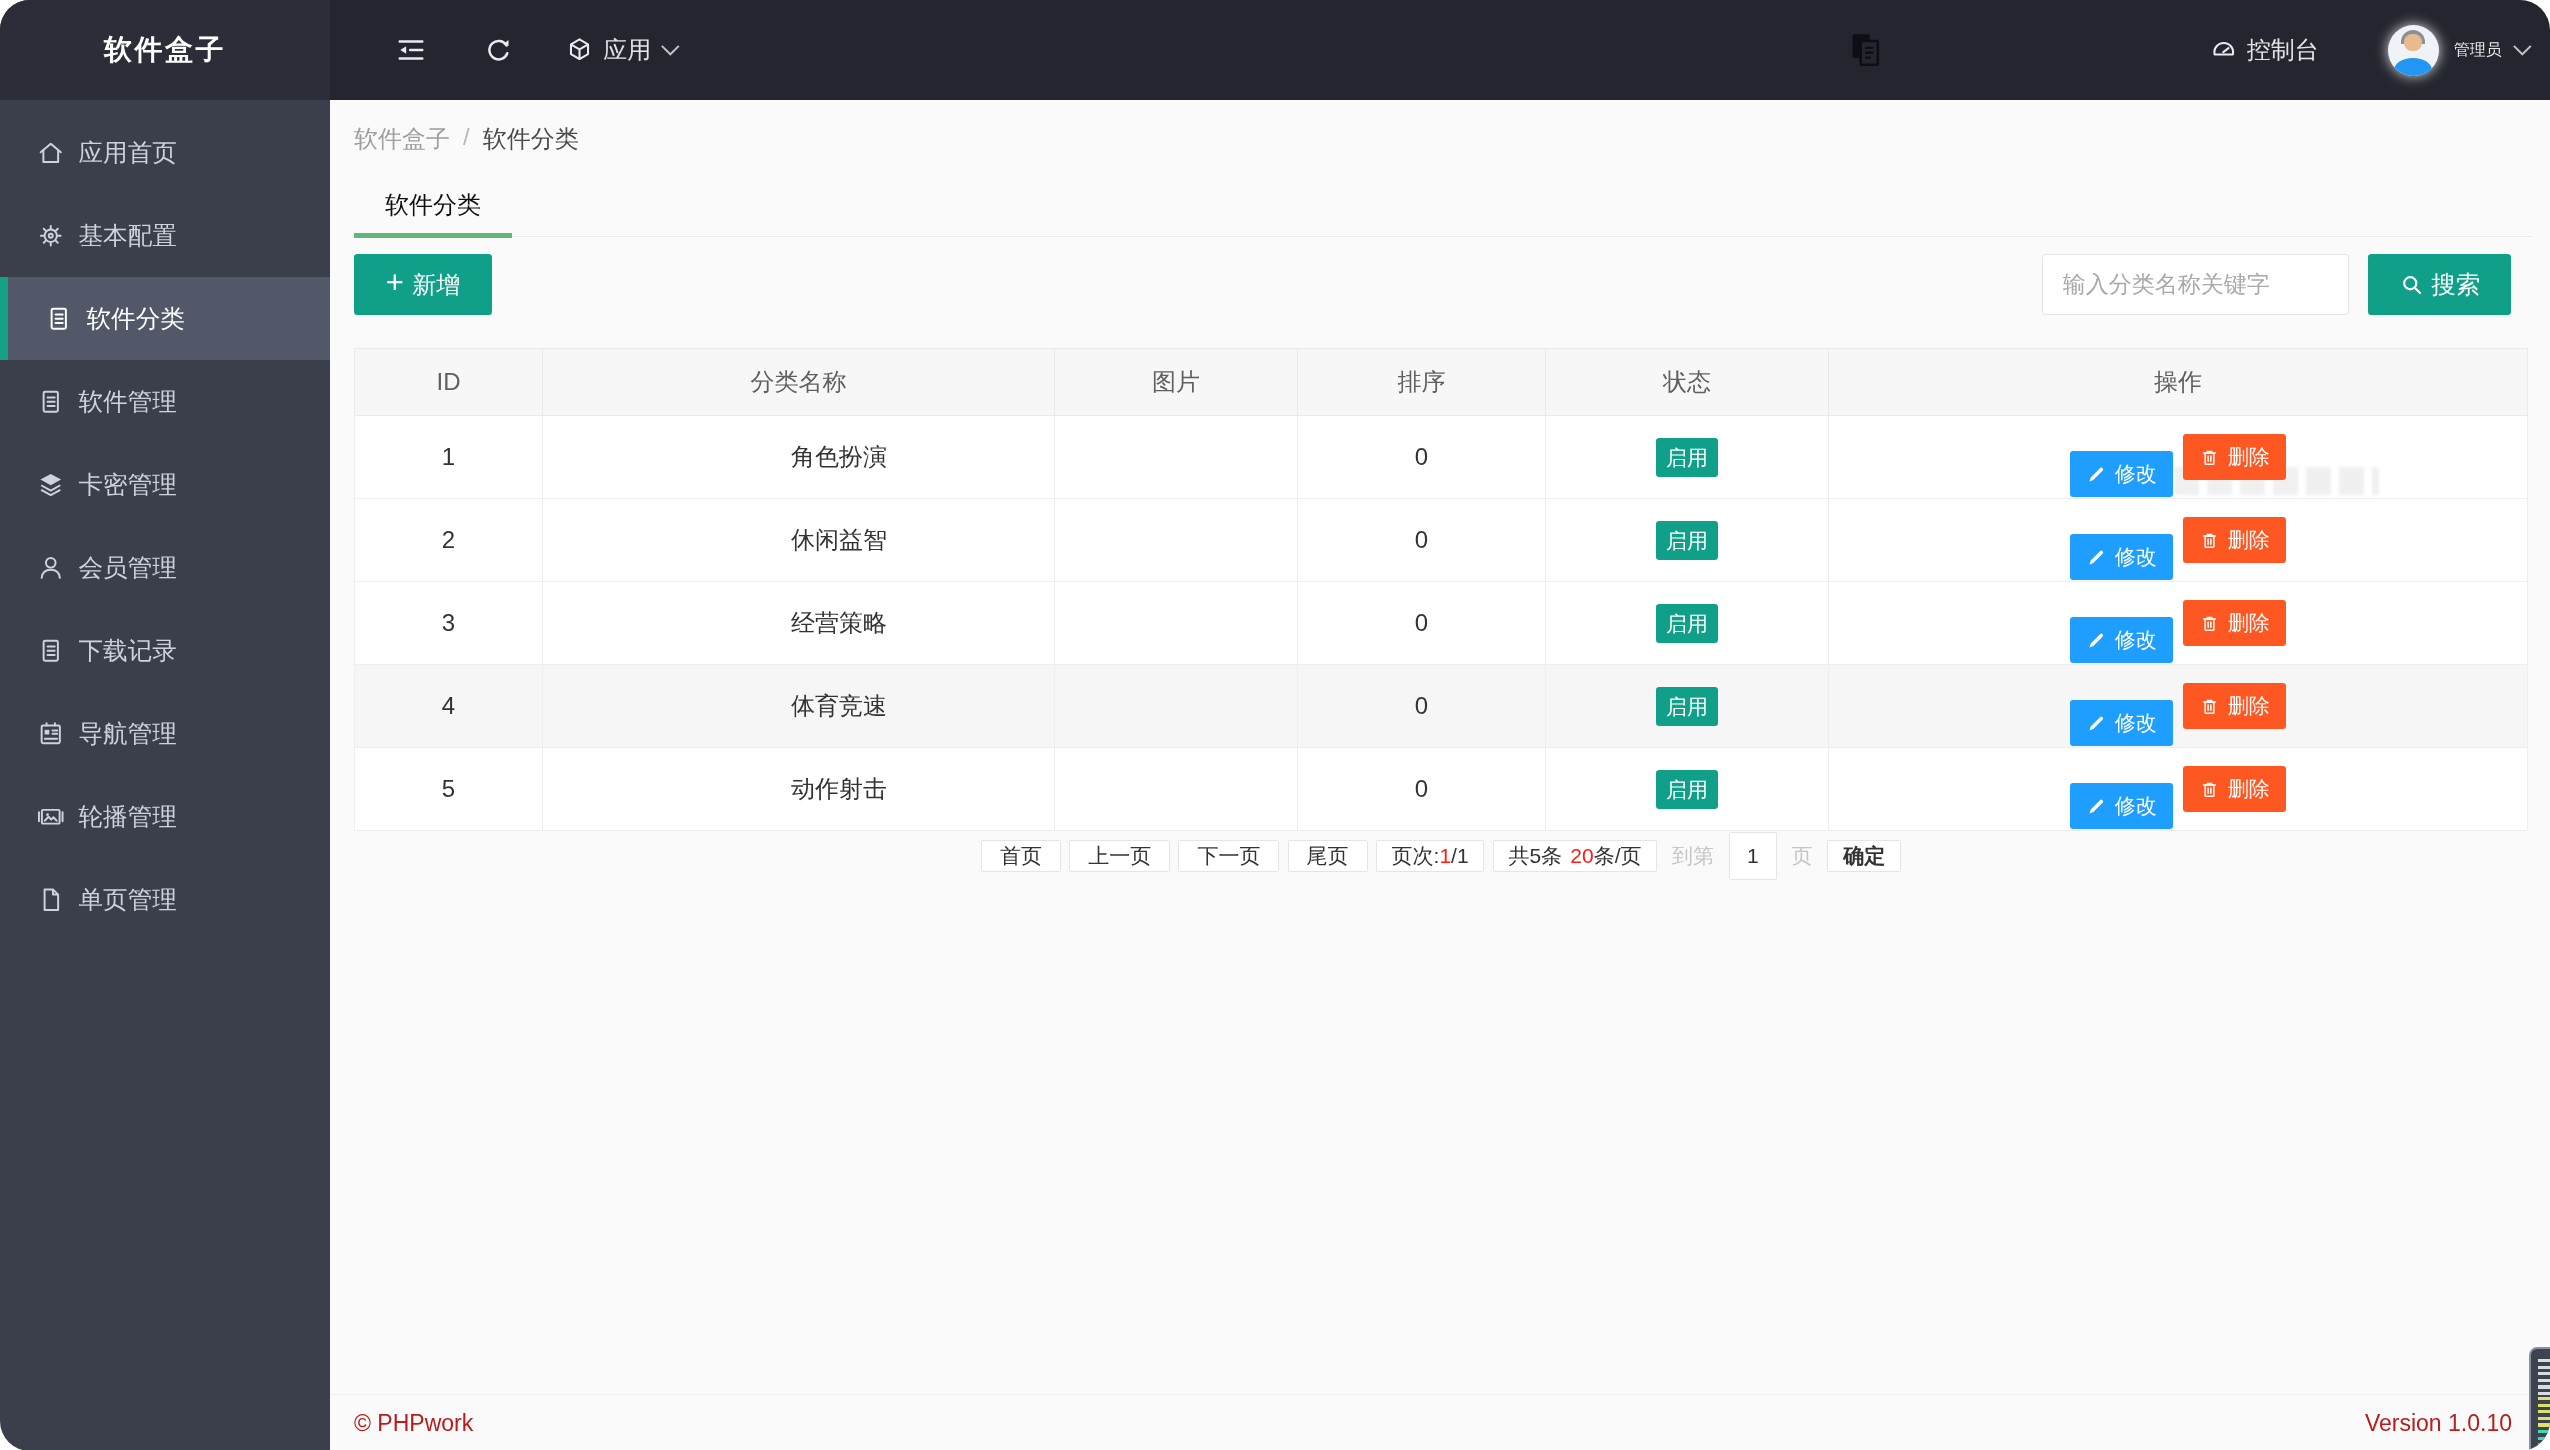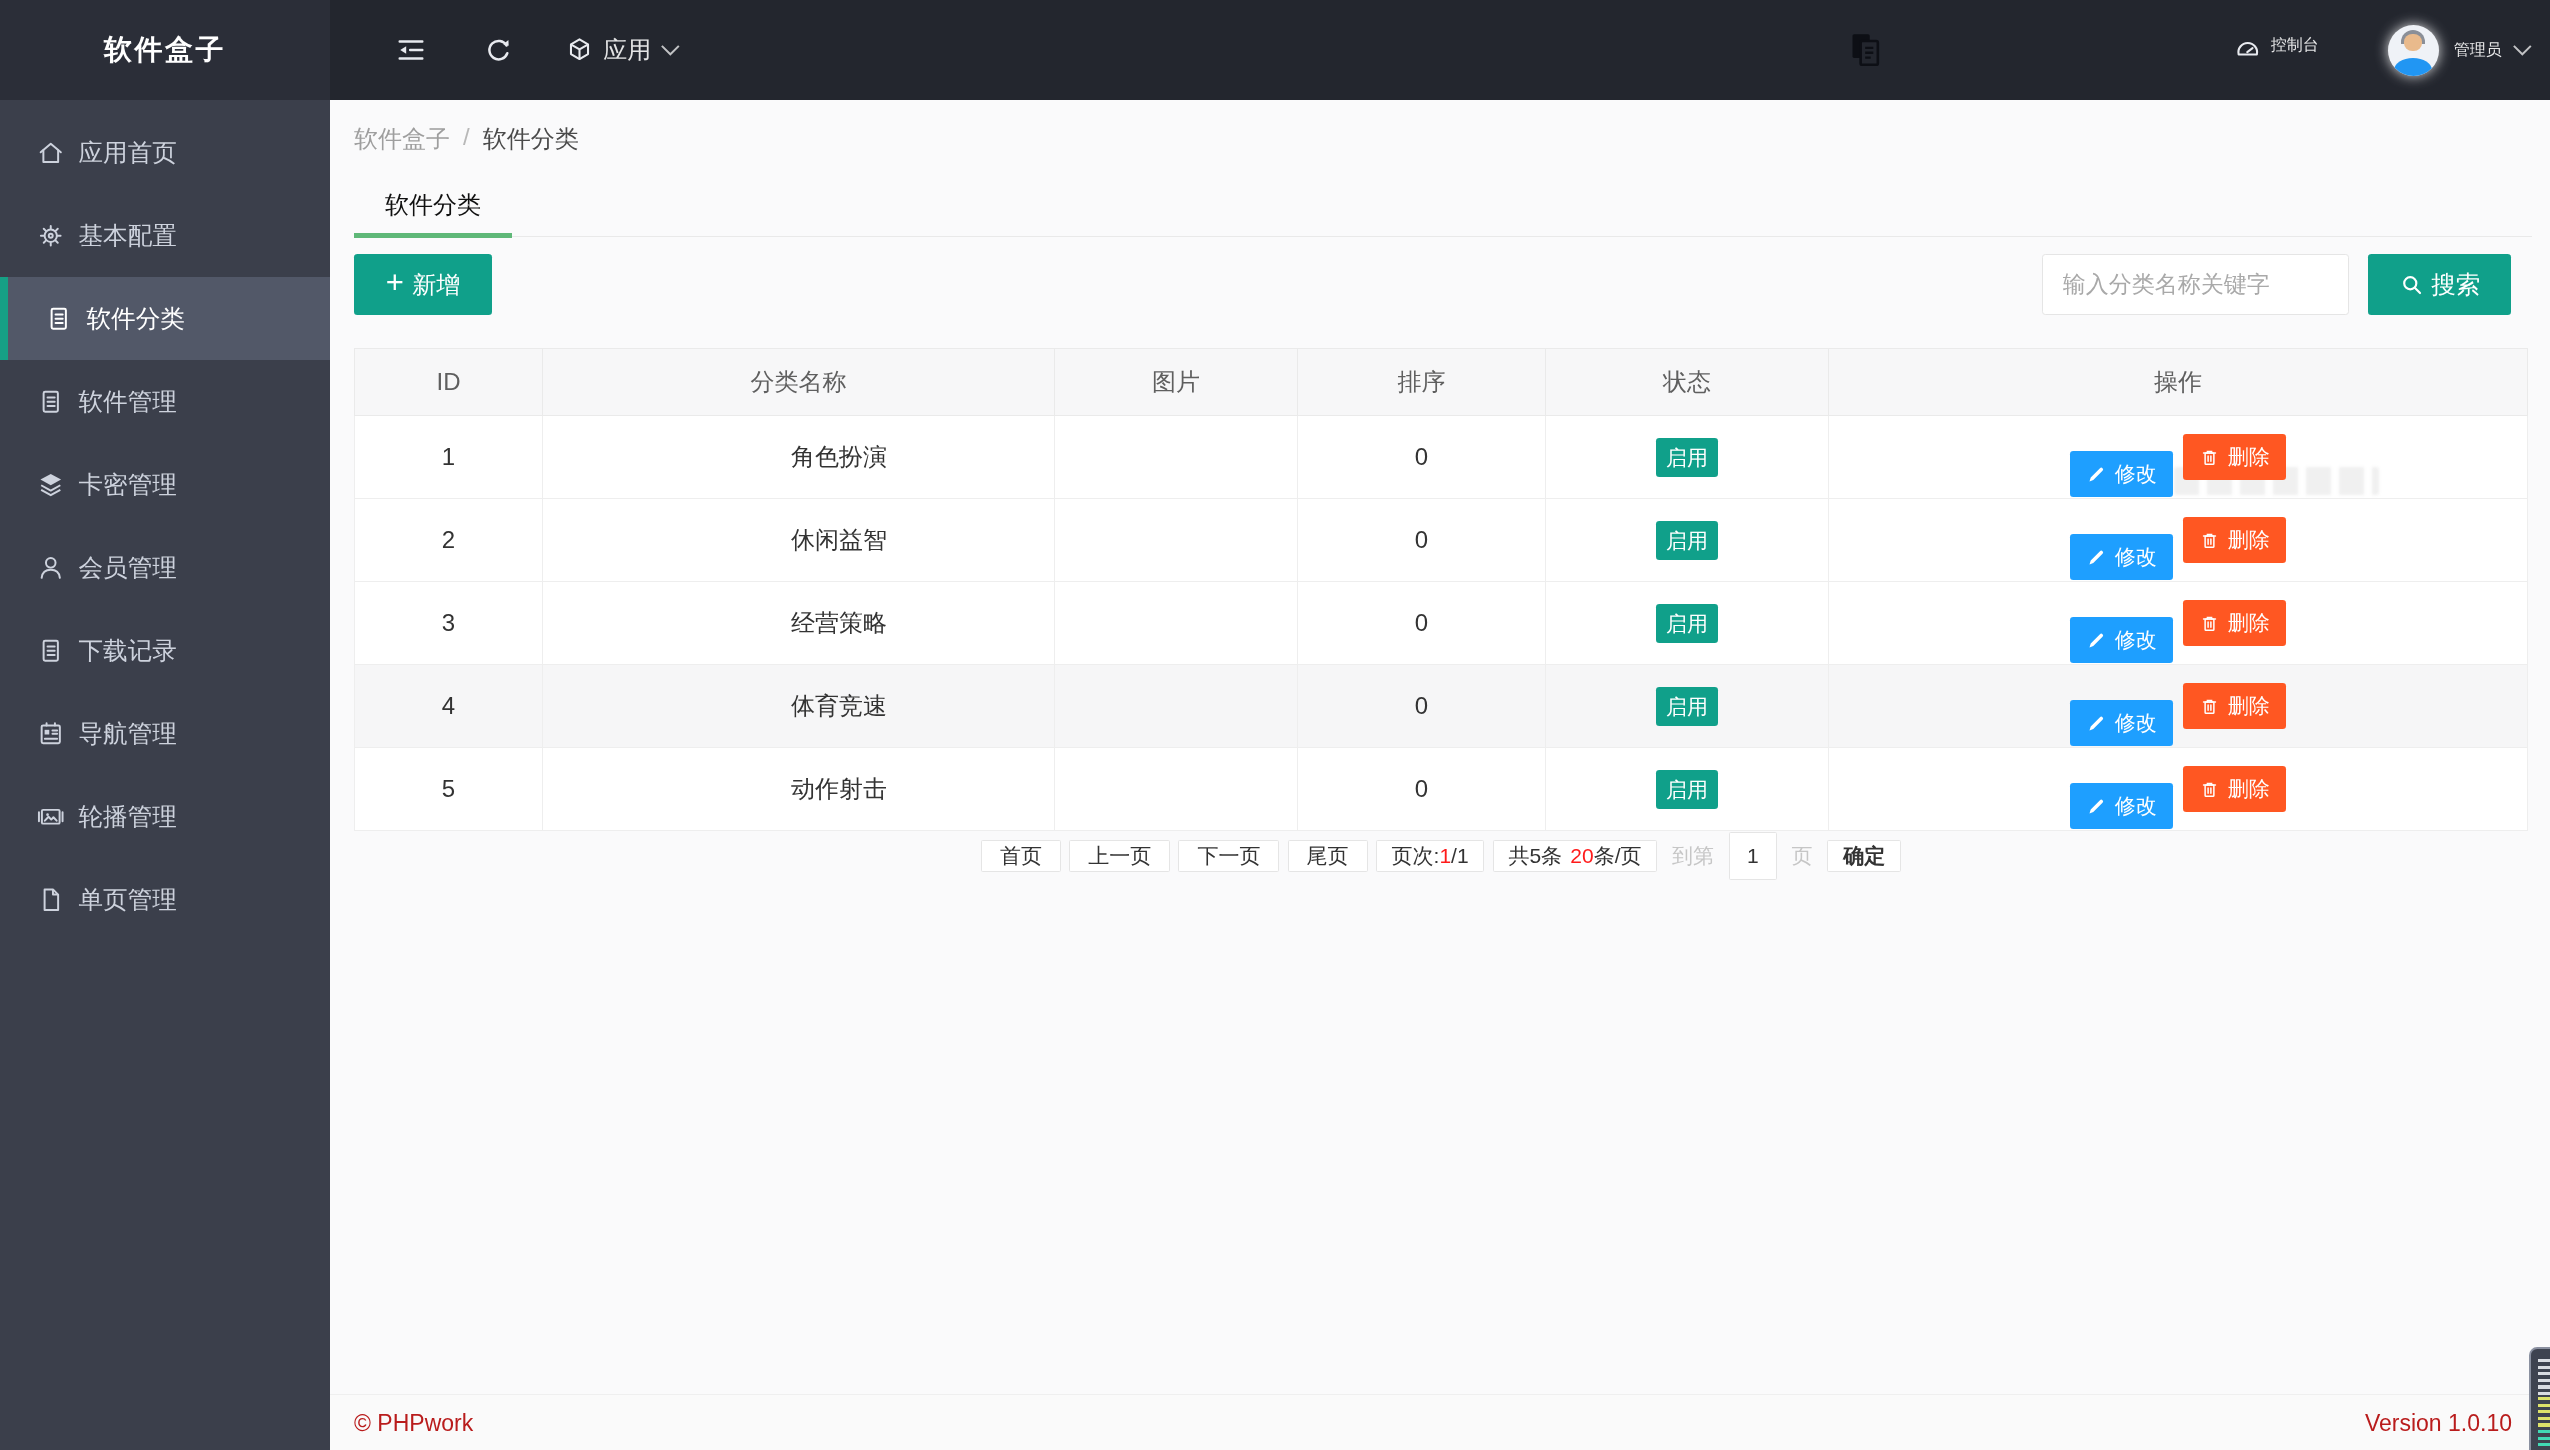--- a/index.html
+++ b/index.html
@@ -1,31 +1,31 @@
 <!DOCTYPE html>
 <html style="font-size:13px"><head>
 <meta charset="utf-8">
 <style>
   html,body{margin:0;padding:0;background:#fff;}
   body{font-family:"Liberation Sans","DejaVu Sans",sans-serif;}
-  .app{position:relative;width:2550px;height:1451px;overflow:hidden;background:#FAFAFB;}
+  .app{position:relative;width:2550px;height:1451px;overflow:hidden;background:#FAFAFB;border-radius:30px;}
 
   
   .topbar{position:absolute;left:0;top:0;width:2550px;height:100px;background:#23262E;display:flex;align-items:center;z-index:10;}
   .logo{width:330px;height:100px;background:#2B2E38;display:flex;align-items:center;justify-content:center;
         color:#FFFFFF;font-size:28px;font-weight:bold;letter-spacing:2.5px;flex:0 0 auto;}
   .tb-icon{display:flex;align-items:center;justify-content:center;cursor:pointer;}
   .tb-collapse{margin-left:64px;}
   .tb-refresh{margin-left:54px;}
   .tb-appmenu{margin-left:49px;display:flex;align-items:center;gap:8.2px;color:rgba(255,255,255,.88);font-size:24px;cursor:pointer;}
   .chev{width:10.7px;height:10.7px;border-right:2.5px solid rgba(255,255,255,.72);border-bottom:2.5px solid rgba(255,255,255,.72);
         transform:rotate(45deg);margin-top:-6.6px;margin-left:4.9px;}
   .tb-copy{position:absolute;left:1846px;top:29.5px;}
   .tb-right{margin-left:auto;display:flex;align-items:center;padding-right:21px;}
-  .tb-console{display:flex;gap:8.2px;color:rgba(255,255,255,.88);font-size:16px;cursor:pointer;}
+  .tb-console{display:flex;gap:8.2px;color:rgba(255,255,255,.88);font-size:24px;cursor:pointer;}
   .avatar{width:51px;height:51px;border-radius:50%;background:#EFF2F7;position:relative;overflow:hidden;
           margin-left:69px;box-shadow:0 0 13px rgba(255,255,255,.85);cursor:pointer;flex:0 0 auto;}
   .avatar .hair{position:absolute;top:5.7px;left:13px;width:24.6px;height:14px;background:#8A8F98;border-radius:12.3px 12.3px 0 0;}
   .avatar .face{position:absolute;top:9.8px;left:16.4px;width:18px;height:17px;background:#E9BA8C;border-radius:46%;}
   .avatar .body{position:absolute;bottom:-6.6px;left:6.6px;width:38px;height:24.6px;background:#2196F3;border-radius:50% 50% 0 0;}
   .tb-user{display:flex;align-items:center;gap:9.8px;margin-left:14.8px;color:rgba(255,255,255,.9);font-size:16px;cursor:pointer;}
 
   
   .sidebar{position:absolute;left:0;top:100px;bottom:0;width:330px;background:#3B3F4B;padding-top:11px;box-sizing:border-box;z-index:5;}
   .side-item{height:83px;display:flex;align-items:center;padding-left:36px;color:#CDD2DD;font-size:24.6px;cursor:pointer;box-sizing:border-box;}

